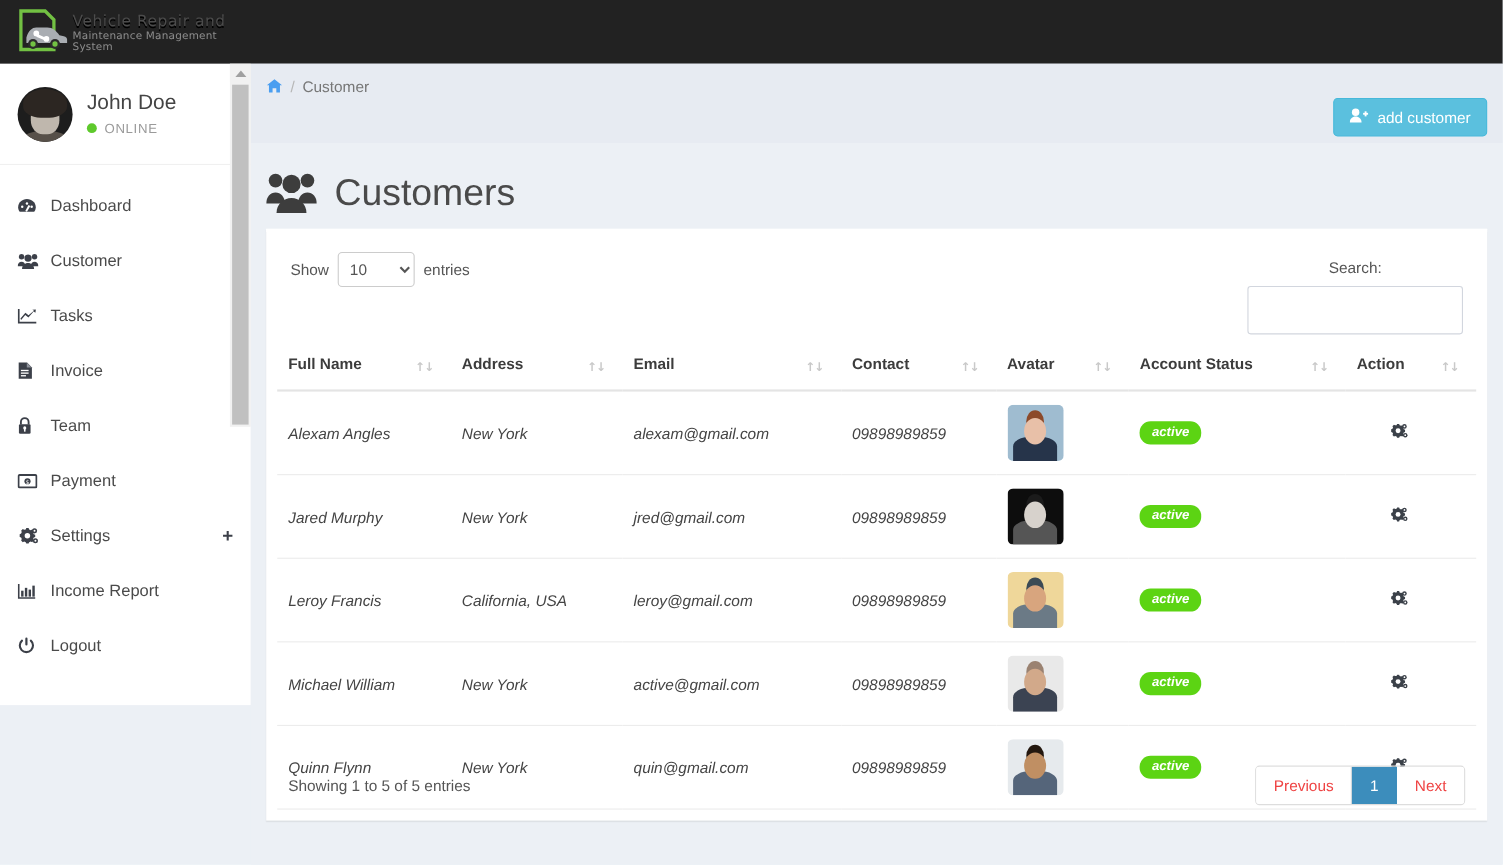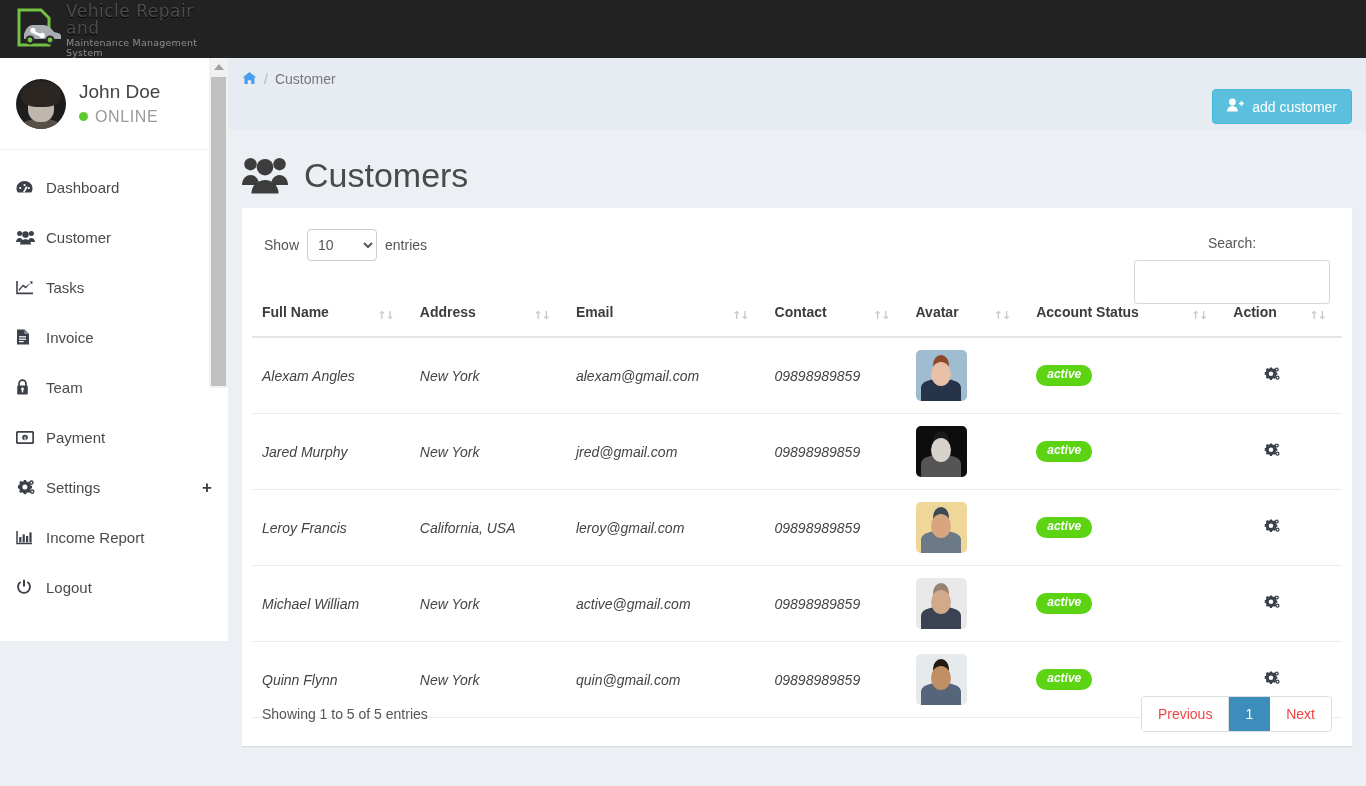--- a/index.html
+++ b/index.html
@@ -19,21 +19,21 @@
   }
   #brand {
     position: absolute; left: 0; top: 0;
     width: 230px; height: 58px;
     display: flex; align-items: center;
     padding-left: 14px;
   }
   .logo-mark { width: 48px; height: 44px; flex: 0 0 48px; }
   .logo-text { margin-left: 4px; line-height: 1; padding-top: 2px; }
   .logo-line1 {
-    font-size: 17px; letter-spacing: .5px; color: #4c4c4c;
+    font-size: 14px; letter-spacing: .5px; color: #4c4c4c;
     font-family: "DejaVu Sans", sans-serif; font-weight: 400;
     text-shadow: 0 1px 0 #000;
   }
   .logo-line2 {
     font-size: 9.5px; letter-spacing: .2px; color: #8d8d8d;
     font-family: "DejaVu Sans", sans-serif; margin-top: 1px;
   }
 
   
   #sidebar {
@@ -69,21 +69,21 @@
     transform: translateX(-50%);
     width: 40px; height: 16px; border-radius: 44% 44% 0 0;
     background: #575049;
   }
   #user-meta { margin-left: 13px; }
   #user-name {
     font-size: 19px; color: #444; line-height: 1.15;
     font-weight: 400;
   }
   #user-status {
-    margin-top: 5px; font-size: 16px; color: #9a9a9a;
+    margin-top: 5px; font-size: 12px; color: #9a9a9a;
     letter-spacing: .6px; display: flex; align-items: center;
   }
   .dot-online {
     width: 9px; height: 9px; border-radius: 50%;
     background: #5ec92c; margin-right: 7px; display: inline-block;
   }
   #menu { padding-top: 12px; }
   .menu-item {
     height: 50px; display: flex; align-items: center;
     padding: 0 16px 0 16px; color: #444; font-size: 15px;
@@ -182,21 +182,21 @@
     display: flex; align-items: center; gap: 9px;
     font-size: 14px; color: #555; padding-right: 10px; padding-top: 6px; flex-direction: column;
   }
   #search-ctl input {
     width: 196px; height: 44px; border: 1px solid #d2d6de;
     border-radius: 3px; padding: 0 10px; font-size: 14px;
     font-family: "Liberation Sans", sans-serif; color: #555;
     outline: none; background: #fff;
   }
 
-  table { width: 100%; border-collapse: collapse; }
+  table { width: 100%; border-collapse: collapse; margin-top: 18px; }
   thead th {
     text-align: left; font-size: 14px; color: #3c3c3c;
     font-weight: bold; padding: 0 0 16px 0;
     border-bottom: 2px solid #e4e4e4;
     position: relative; vertical-align: top;
   }
   thead th .th-inner { display: block; padding-left: 10px; }
   .sort-ico {
     position: absolute; right: 16px; bottom: 14px;
     color: #c9c9c9; font-size: 11px; letter-spacing: -1px;

